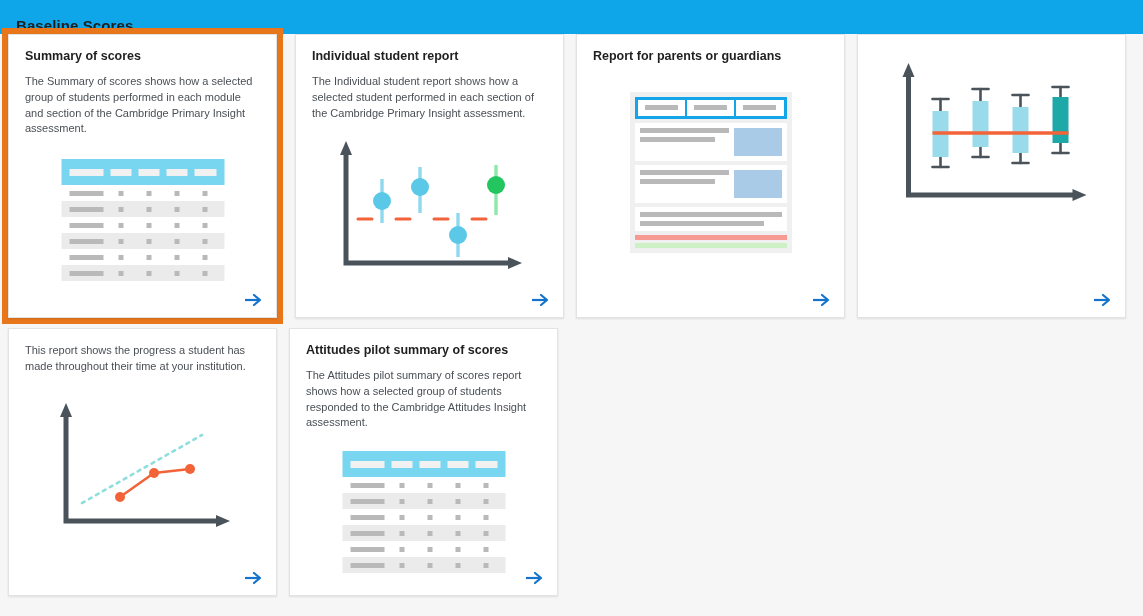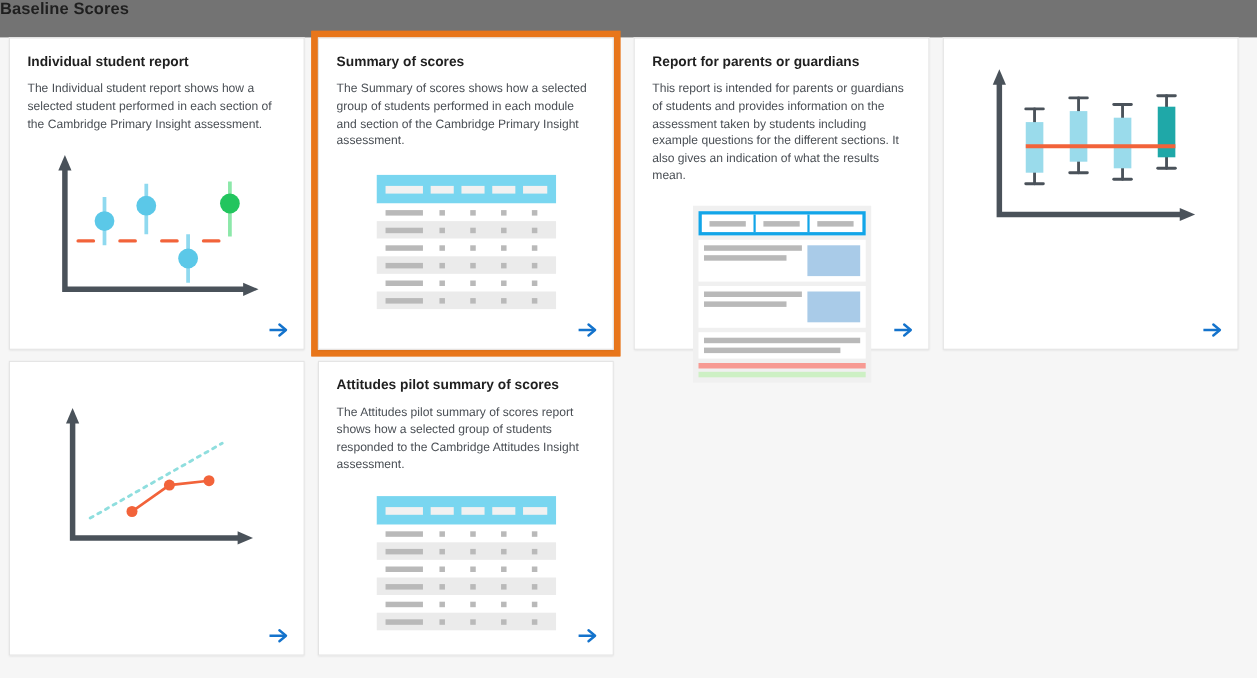--- a/index.html
+++ b/index.html
@@ -6,22 +6,23 @@
   body{
     width:1143px;height:616px;
     background:#f6f6f6;
     font-family:"Liberation Sans", sans-serif;
     color:#333;
     overflow:hidden;
     position:relative;
   }
   .page-header{
     height:34px;
-    background:#737373;
-    display:flex;align-items:flex-start;
+    background:#0ea5e9;
+    display:flex;align-items:flex-end;
+    padding-left:16px;
     box-sizing:border-box;
   }
   .page-title{
     font-size:15px;
     font-weight:bold;
     color:#1f1f1f;
     letter-spacing:.1px;
   }
   .grid{
     padding:0 8px 0 8px;
@@ -155,20 +156,134 @@
 </head>
 <body>
 
 <div class="page-header">
   <div class="page-title">Baseline Scores</div>
 </div>
 
 <div class="grid">
 
   <div class="row">
+
+    <div class="cell highlight">
+      <div class="card">
+        <div class="card-title">Summary of scores</div>
+        <div class="card-desc">The Summary of scores shows how a selected group of students performed in each module and section of the Cambridge Primary Insight assessment.</div>
+        <div class="art">
+          <div class="tbl" style="top:18px">
+            <div class="tbl-head">
+              <i></i>
+              <i></i>
+              <i></i>
+              <i></i>
+              <i></i>
+            </div>
+            <div class="tbl-row">
+                <span class="lbl"></span>
+                <span class="dot">
+                  <b></b>
+                </span>
+                <span class="dot">
+                  <b></b>
+                </span>
+                <span class="dot">
+                  <b></b>
+                </span>
+                <span class="dot">
+                  <b></b>
+                </span>
+              </div>
+            <div class="tbl-row">
+                <span class="lbl"></span>
+                <span class="dot">
+                  <b></b>
+                </span>
+                <span class="dot">
+                  <b></b>
+                </span>
+                <span class="dot">
+                  <b></b>
+                </span>
+                <span class="dot">
+                  <b></b>
+                </span>
+              </div>
+            <div class="tbl-row">
+                <span class="lbl"></span>
+                <span class="dot">
+                  <b></b>
+                </span>
+                <span class="dot">
+                  <b></b>
+                </span>
+                <span class="dot">
+                  <b></b>
+                </span>
+                <span class="dot">
+                  <b></b>
+                </span>
+              </div>
+            <div class="tbl-row">
+                <span class="lbl"></span>
+                <span class="dot">
+                  <b></b>
+                </span>
+                <span class="dot">
+                  <b></b>
+                </span>
+                <span class="dot">
+                  <b></b>
+                </span>
+                <span class="dot">
+                  <b></b>
+                </span>
+              </div>
+            <div class="tbl-row">
+                <span class="lbl"></span>
+                <span class="dot">
+                  <b></b>
+                </span>
+                <span class="dot">
+                  <b></b>
+                </span>
+                <span class="dot">
+                  <b></b>
+                </span>
+                <span class="dot">
+                  <b></b>
+                </span>
+              </div>
+            <div class="tbl-row">
+                <span class="lbl"></span>
+                <span class="dot">
+                  <b></b>
+                </span>
+                <span class="dot">
+                  <b></b>
+                </span>
+                <span class="dot">
+                  <b></b>
+                </span>
+                <span class="dot">
+                  <b></b>
+                </span>
+              </div>
+          </div>
+        </div>
+        <div class="go-arrow">
+          <svg width="22" height="22" viewBox="0 0 22 22">
+            <path d="M3 11 H17" stroke="#1473cc" stroke-width="2.2" fill="none"></path>
+            <path d="M12 6 L18 11 L12 16" stroke="#1473cc" stroke-width="2.2" fill="none" stroke-linecap="round" stroke-linejoin="round"></path>
+          </svg>
+        </div>
+      </div>
+    </div>
 
     <div class="cell">
       <div class="card">
         <div class="card-title">Individual student report</div>
         <div class="card-desc">The Individual student report shows how a selected student performed in each section of the Cambridge Primary Insight assessment.</div>
         <div class="art">
           <svg width="200" height="150" viewBox="0 0 200 150" style="position:absolute;left:50%;transform:translateX(-50%);top:10px">
             <path d="M16 18 L16 128 L180 128" stroke="#4a525a" stroke-width="5" fill="none"></path>
             <path d="M16 6 L10 20 L22 20 Z" fill="#4a525a"></path>
             <path d="M192 128 L178 122 L178 134 Z" fill="#4a525a"></path>
@@ -192,138 +307,23 @@
         </div>
         <div class="go-arrow">
           <svg width="22" height="22" viewBox="0 0 22 22">
             <path d="M3 11 H17" stroke="#1473cc" stroke-width="2.2" fill="none"></path>
             <path d="M12 6 L18 11 L12 16" stroke="#1473cc" stroke-width="2.2" fill="none" stroke-linecap="round" stroke-linejoin="round"></path>
           </svg>
         </div>
       </div>
     </div>
 
-    <div class="cell highlight">
-      <div class="card">
-        <div class="card-title">Summary of scores</div>
-        <div class="card-desc">The Summary of scores shows how a selected group of students performed in each module and section of the Cambridge Primary Insight assessment.</div>
-        <div class="art">
-          <div class="tbl" style="top:18px">
-            <div class="tbl-head">
-              <i></i>
-              <i></i>
-              <i></i>
-              <i></i>
-              <i></i>
-            </div>
-            <div class="tbl-row">
-                <span class="lbl"></span>
-                <span class="dot">
-                  <b></b>
-                </span>
-                <span class="dot">
-                  <b></b>
-                </span>
-                <span class="dot">
-                  <b></b>
-                </span>
-                <span class="dot">
-                  <b></b>
-                </span>
-              </div>
-            <div class="tbl-row">
-                <span class="lbl"></span>
-                <span class="dot">
-                  <b></b>
-                </span>
-                <span class="dot">
-                  <b></b>
-                </span>
-                <span class="dot">
-                  <b></b>
-                </span>
-                <span class="dot">
-                  <b></b>
-                </span>
-              </div>
-            <div class="tbl-row">
-                <span class="lbl"></span>
-                <span class="dot">
-                  <b></b>
-                </span>
-                <span class="dot">
-                  <b></b>
-                </span>
-                <span class="dot">
-                  <b></b>
-                </span>
-                <span class="dot">
-                  <b></b>
-                </span>
-              </div>
-            <div class="tbl-row">
-                <span class="lbl"></span>
-                <span class="dot">
-                  <b></b>
-                </span>
-                <span class="dot">
-                  <b></b>
-                </span>
-                <span class="dot">
-                  <b></b>
-                </span>
-                <span class="dot">
-                  <b></b>
-                </span>
-              </div>
-            <div class="tbl-row">
-                <span class="lbl"></span>
-                <span class="dot">
-                  <b></b>
-                </span>
-                <span class="dot">
-                  <b></b>
-                </span>
-                <span class="dot">
-                  <b></b>
-                </span>
-                <span class="dot">
-                  <b></b>
-                </span>
-              </div>
-            <div class="tbl-row">
-                <span class="lbl"></span>
-                <span class="dot">
-                  <b></b>
-                </span>
-                <span class="dot">
-                  <b></b>
-                </span>
-                <span class="dot">
-                  <b></b>
-                </span>
-                <span class="dot">
-                  <b></b>
-                </span>
-              </div>
-          </div>
-        </div>
-        <div class="go-arrow">
-          <svg width="22" height="22" viewBox="0 0 22 22">
-            <path d="M3 11 H17" stroke="#1473cc" stroke-width="2.2" fill="none"></path>
-            <path d="M12 6 L18 11 L12 16" stroke="#1473cc" stroke-width="2.2" fill="none" stroke-linecap="round" stroke-linejoin="round"></path>
-          </svg>
-        </div>
-      </div>
-    </div>
-
     <div class="cell">
       <div class="card">
         <div class="card-title">Report for parents or guardians</div>
-        <div class="card-desc">This report is intended for parents or guardians of students and provides information on the assessment taken by students including example questions for the different sections. It also gives an indication of what the results mean.</div>
         <div class="art">
           <div class="doc" style="top:14px">
             <div class="doc-head">
               <span>
                   <i></i>
                 </span>
               <span>
                   <i></i>
                 </span>
               <span>
@@ -398,20 +398,21 @@
           </svg>
         </div>
       </div>
     </div>
   </div>
 
   <div class="row">
 
     <div class="cell">
       <div class="card short">
+        <div class="card-desc">This report shows the progress a student has made throughout their time at your institution.</div>
         <div class="art">
           <svg width="210" height="160" viewBox="0 0 210 160" style="position:absolute;left:50%;transform:translateX(-50%);top:14px">
             <path d="M28 22 L28 128 L180 128" stroke="#4a525a" stroke-width="5" fill="none"></path>
             <path d="M28 10 L22 24 L34 24 Z" fill="#4a525a"></path>
             <path d="M192 128 L178 122 L178 134 Z" fill="#4a525a"></path>
             <line x1="44" y1="110" x2="164" y2="42" stroke="#8fdede" stroke-width="2.6" stroke-dasharray="3,5" stroke-linecap="round"></line>
             <polyline points="82,104 116,80 152,76" fill="none" stroke="#f2633a" stroke-width="2.4"></polyline>
             <circle cx="82" cy="104" r="5" fill="#f2633a"></circle>
             <circle cx="116" cy="80" r="5" fill="#f2633a"></circle>
             <circle cx="152" cy="76" r="5" fill="#f2633a"></circle>

